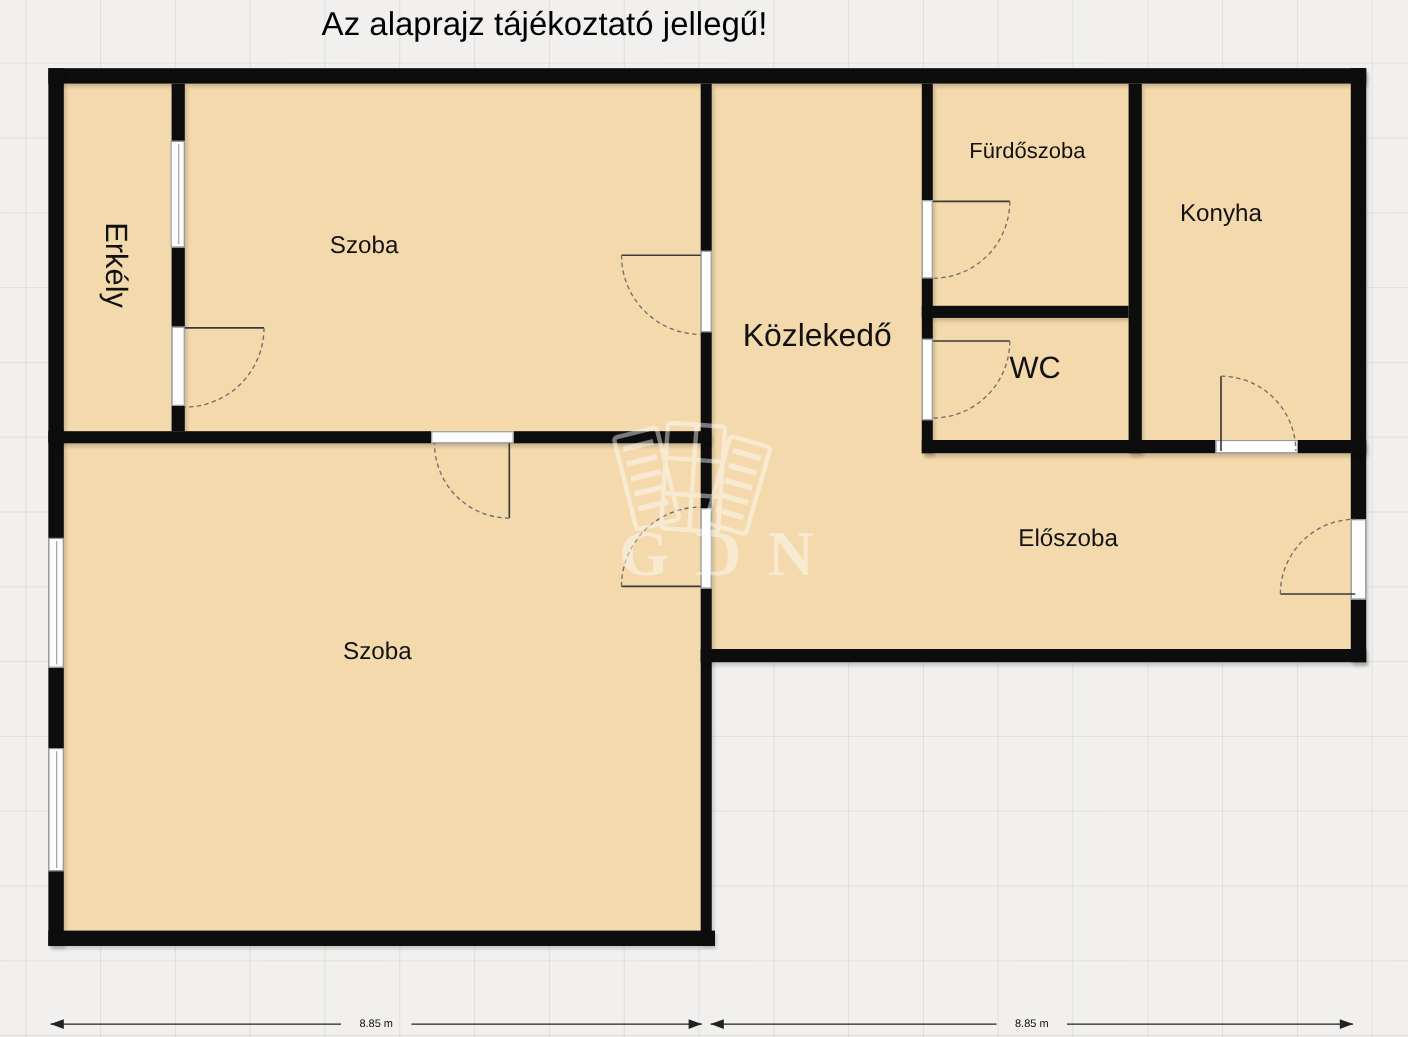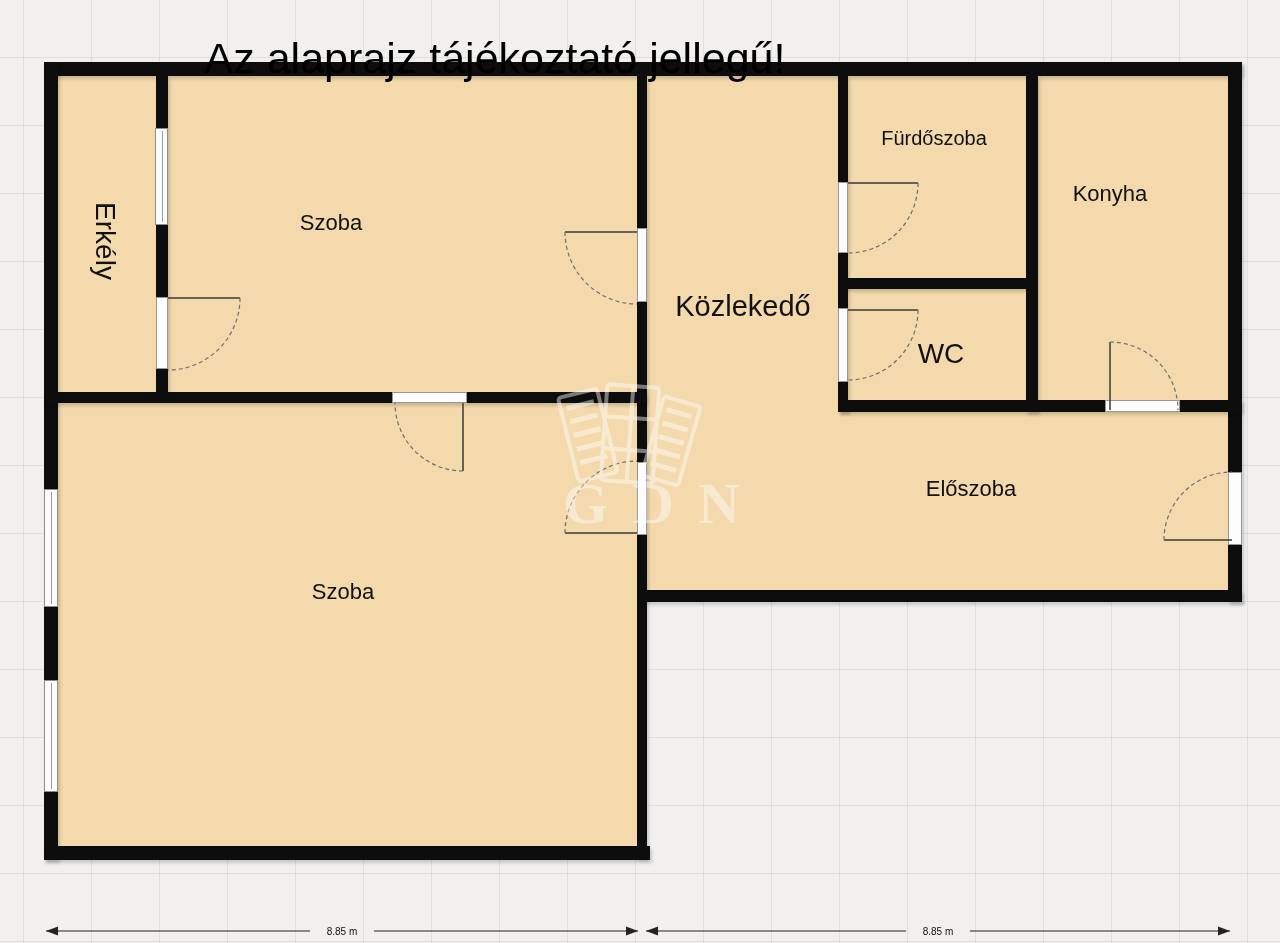--- a/index.html
+++ b/index.html
@@ -24,21 +24,21 @@
   .window{position:absolute;background:#fcfcfc;border:1px solid #8d8d8d;box-sizing:border-box;z-index:4;}
   .window .glass{position:absolute;left:50%;top:2px;bottom:2px;width:1px;background:#9a9a9a;}
   .room-label{
     position:absolute;transform:translate(-50%,-50%);
     color:#111;font-size:22px;white-space:nowrap;z-index:6;letter-spacing:0px;
   }
   .room-label.small{font-size:20px;}
   .room-label.rotated{transform:translate(-50%,-50%) rotate(90deg);}
   #title{
     position:absolute;left:495px;top:6px;transform:translateX(-50%);
-    font-size:43px;color:#000;white-space:nowrap;z-index:6;margin-top:28px;
+    font-size:30px;color:#000;white-space:nowrap;z-index:6;
   }
   .dim-label{
     position:absolute;transform:translate(-50%,-50%);
     font-size:10px;color:#111;white-space:nowrap;z-index:6;
   }
   #overlay{position:absolute;left:0;top:0;z-index:7;pointer-events:none;}
   .wall{z-index:3;}
 </style>
 </head>
 <body>
@@ -80,21 +80,21 @@
   <div class="door-gap" style="left:838px;top:182px;width:10px;height:71px;"></div>
   <div class="door-gap" style="left:838px;top:308px;width:10px;height:74px;"></div>
   <div class="door-gap" style="left:1105px;top:400px;width:75px;height:12px;"></div>
   <div class="door-gap" style="left:1228px;top:472px;width:14px;height:73px;"></div>
 
   <div class="room-label rotated" style="left:105px;top:241px;font-size:28px;">Erkély</div>
   <div class="room-label" style="left:331px;top:223px;">Szoba</div>
   <div class="room-label" style="left:343px;top:592px;">Szoba</div>
   <div class="room-label" style="left:743px;top:306px;font-size:29px;">Közlekedő</div>
   <div class="room-label small" style="left:934px;top:138px;">Fürdőszoba</div>
-  <div class="room-label" style="left:941px;top:354px;font-size:28px;">WC</div>
+  <div class="room-label" style="left:941px;top:335px;font-size:28px;">WC</div>
   <div class="room-label" style="left:1110px;top:194px;">Konyha</div>
   <div class="room-label" style="left:971px;top:489px;">Előszoba</div>
 
   <div class="dim-label" style="left:342px;top:931px;">8.85 m</div>
   <div class="dim-label" style="left:938px;top:931px;">8.85 m</div>
 
   <svg id="overlay" width="1280" height="943" viewBox="0 0 1280 943">
 
     <g stroke="#3a3a3a" stroke-width="1.5">
       <line x1="168" y1="298" x2="240" y2="298"></line>

